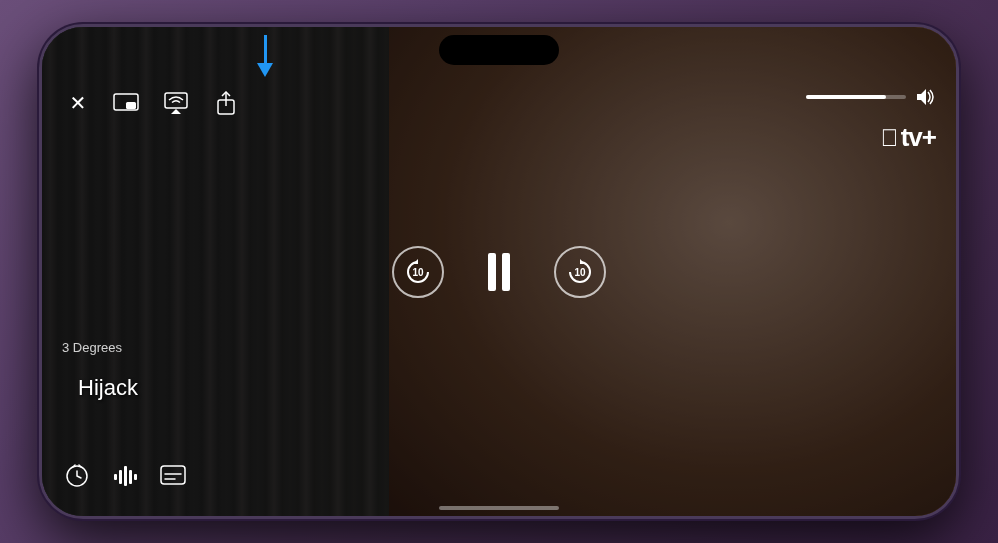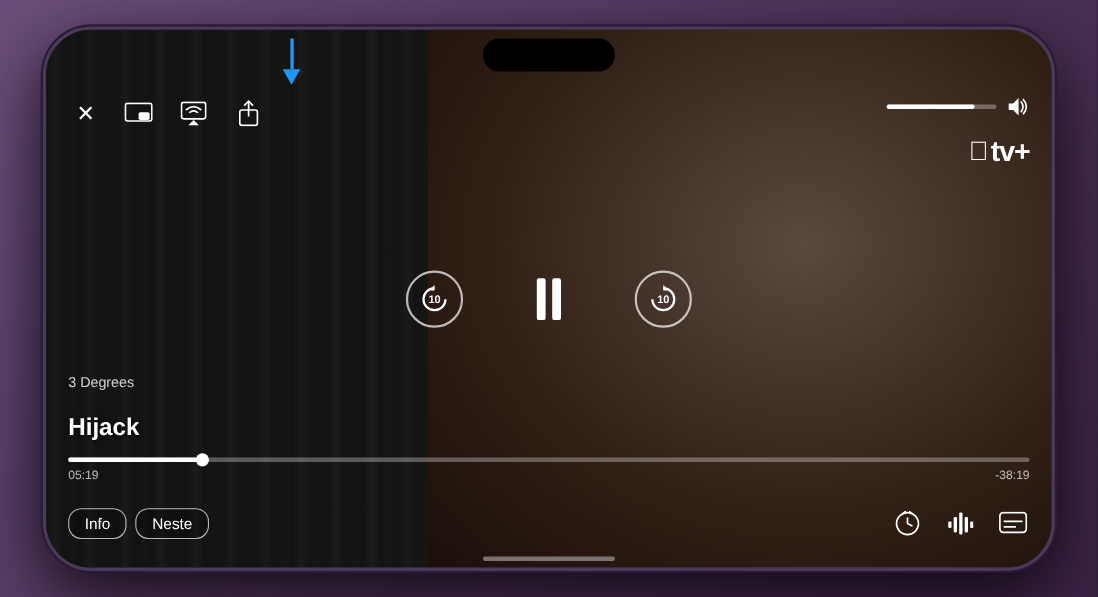--- a/index.html
+++ b/index.html
@@ -226,21 +226,21 @@
     }
 
     
     .center-controls {
       position: absolute;
       top: 50%;
       left: 50%;
       transform: translate(-50%, -50%);
       display: flex;
       align-items: center;
-      gap: 52px;
+      gap: 29px;
       z-index: 10;
       justify-content: flex-end;
     }
 
     .rewind-btn, .forward-btn {
       width: 52px;
       height: 52px;
       border-radius: 50%;
       border: 2px solid rgba(255,255,255,0.7);
       display: flex;
@@ -289,22 +289,23 @@
     }
 
     .episode-label {
       font-size: 13px;
       color: rgba(255,255,255,0.8);
       margin-bottom: 20px;
     }
 
     .show-title {
       font-size: 22px;
-      font-weight: 700;
+      font-weight: 400;
       text-shadow: 1px 1px 3px rgba(0,0,0,0.8);
+      margin-left: 16px;
     }
 
     
     .progress-area {
       position: absolute;
       bottom: 78px;
       left: 20px;
       right: 20px;
       z-index: 10;
     }
@@ -502,36 +503,22 @@
           </svg>
           <span class="skip-number" style="font-size:10px;margin-top:2px;">10</span>
         </div>
       </div>
 
       <div class="title-area">
         <div class="episode-label">3 Degrees</div>
         <div class="show-title">Hijack</div>
       </div>
 
-      <div class="progress-area">
-        <div class="progress-bar-track">
-          <div class="progress-fill"></div>
-          <div class="progress-thumb"></div>
-        </div>
-        <div class="time-labels">
-          <span class="time-label">05:19</span>
-          <span class="time-label">-38:19</span>
-        </div>
-      </div>
 
       <div class="bottom-area">
-        <div class="bottom-buttons">
-          <div class="pill-btn">Info</div>
-          <div class="pill-btn">Neste</div>
-        </div>
 
         <div class="bottom-right-icons">
 
           <div class="bottom-icon">
             <svg width="24" height="24" viewBox="0 0 24 24" fill="none">
               <circle cx="12" cy="12" r="10" stroke="white" stroke-width="1.5" fill="none"></circle>
               <path d="M12 7 L12 12 L16 14" stroke="white" stroke-width="1.5" stroke-linecap="round" fill="none"></path>
               <path d="M8 3 L10 1" stroke="white" stroke-width="1.5" stroke-linecap="round"></path>
               <path d="M16 3 L14 1" stroke="white" stroke-width="1.5" stroke-linecap="round"></path>
             </svg>

